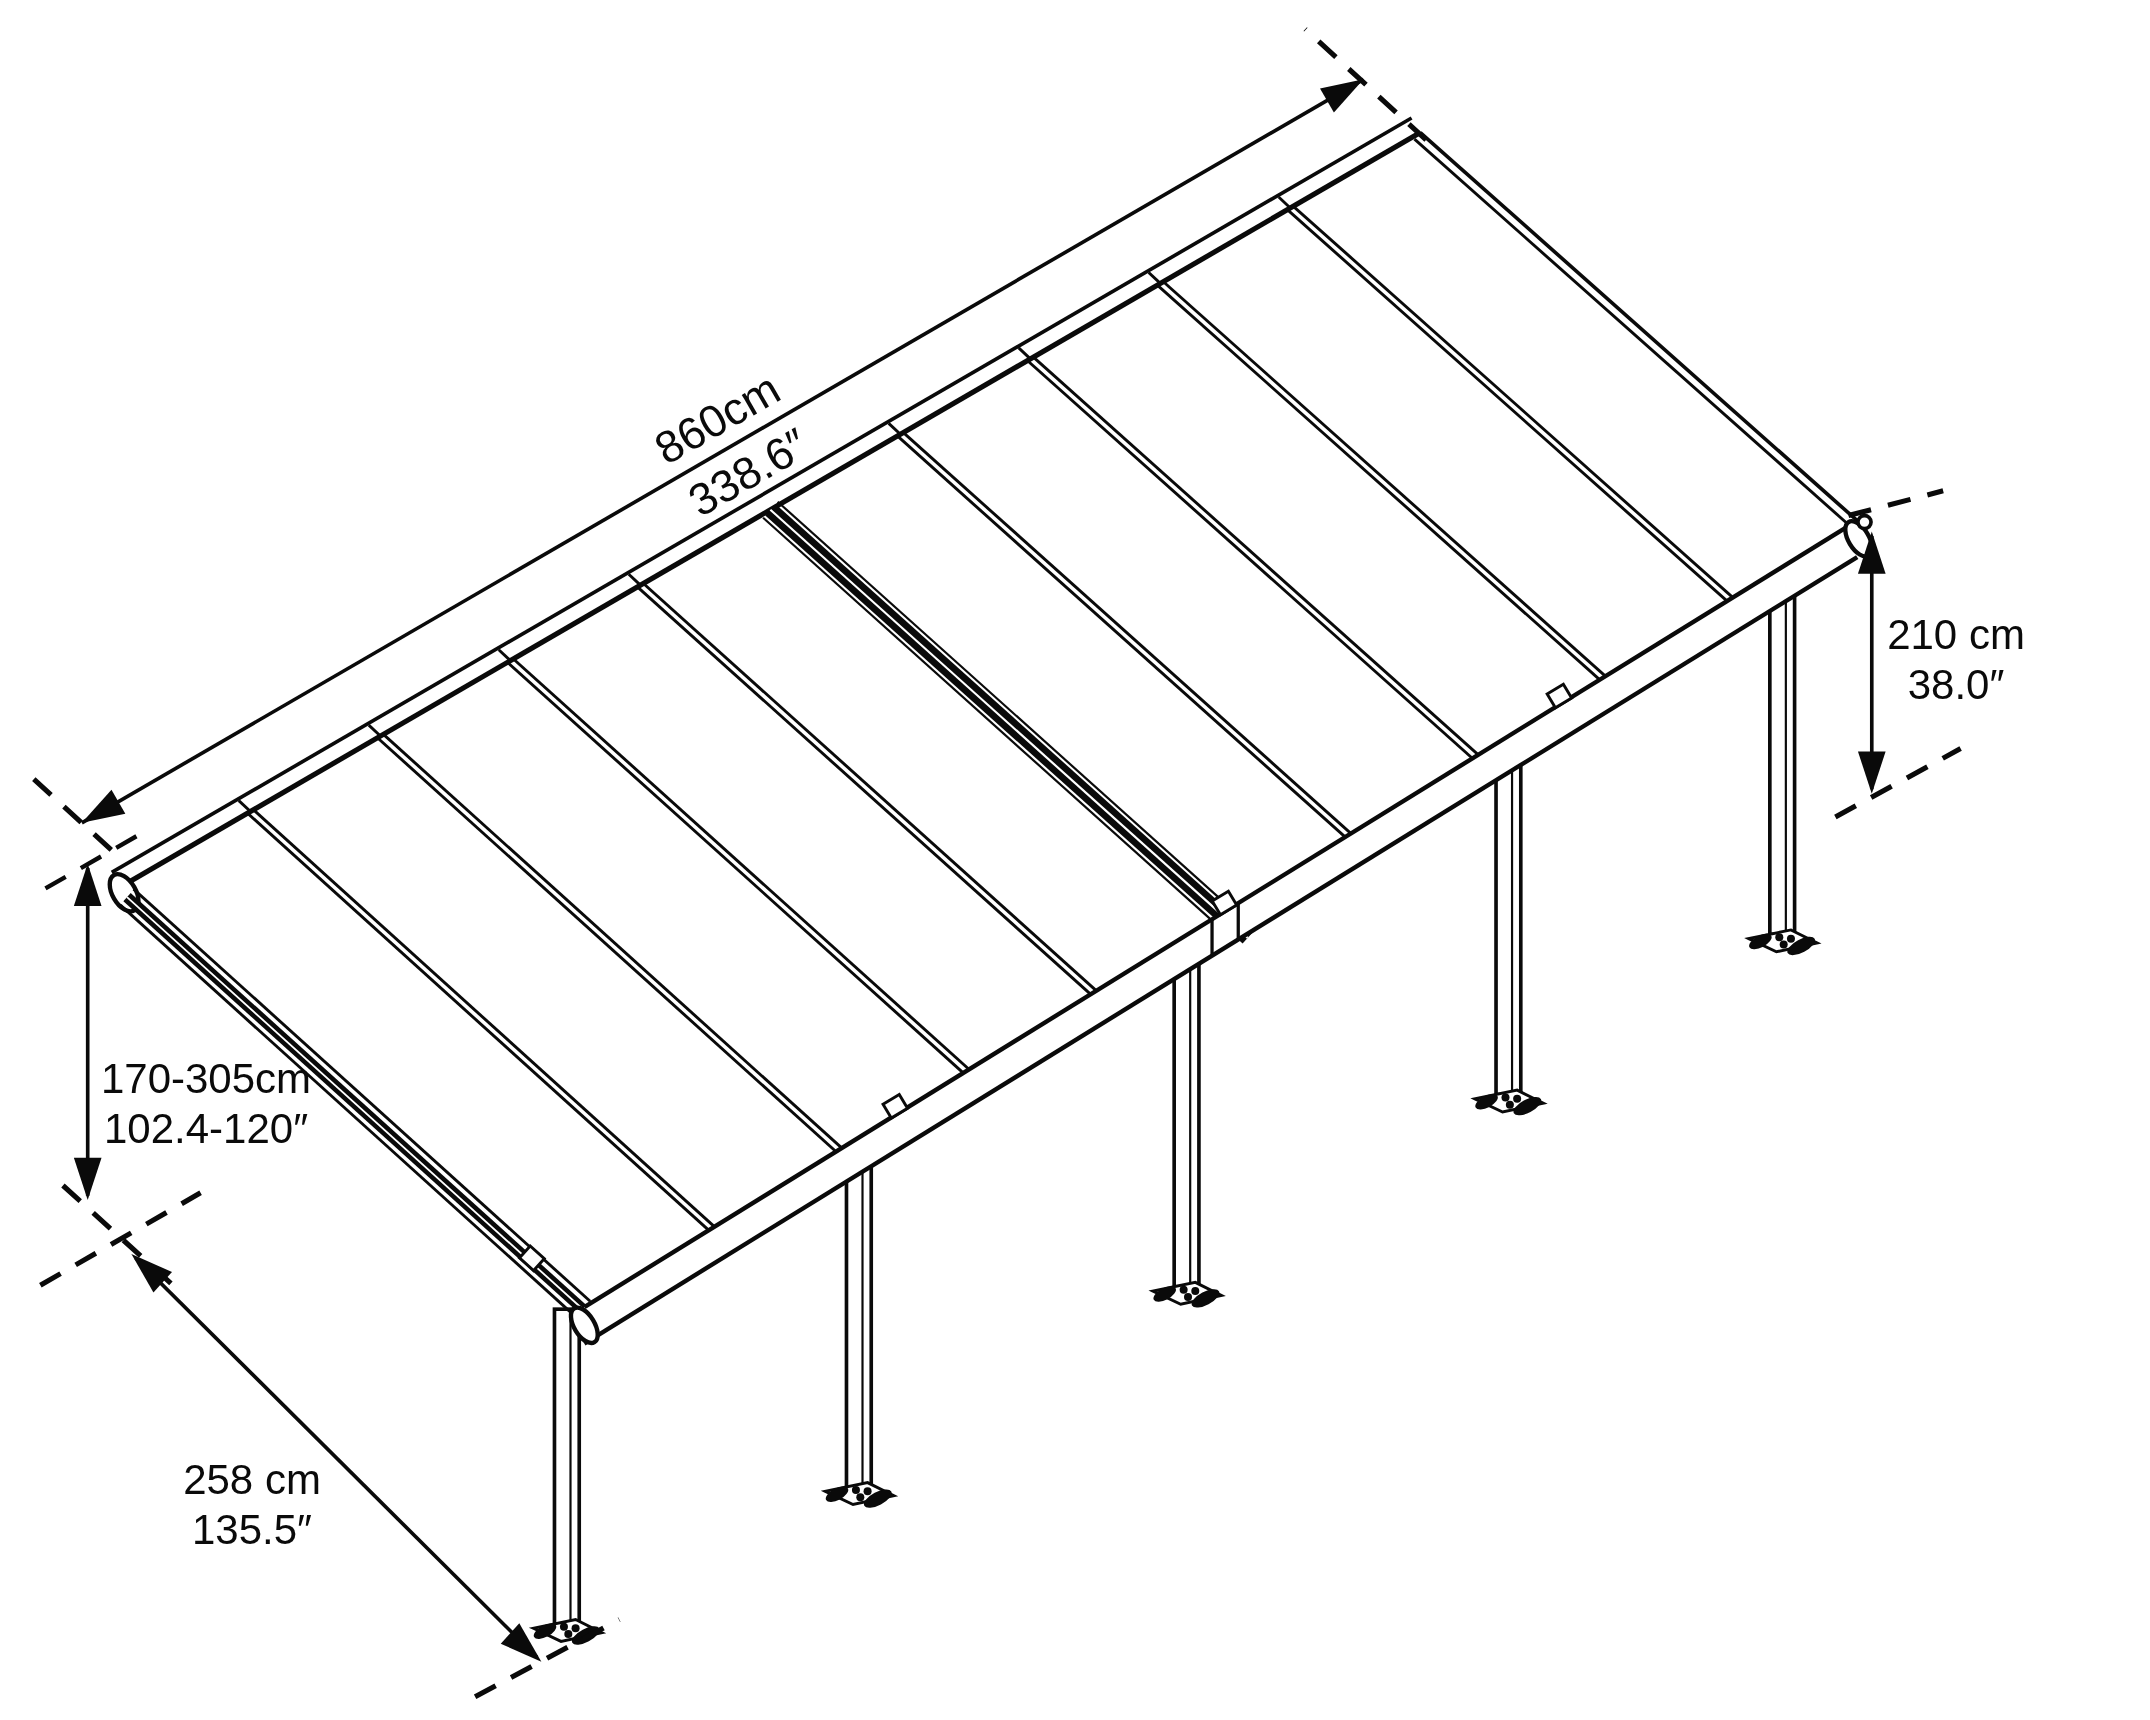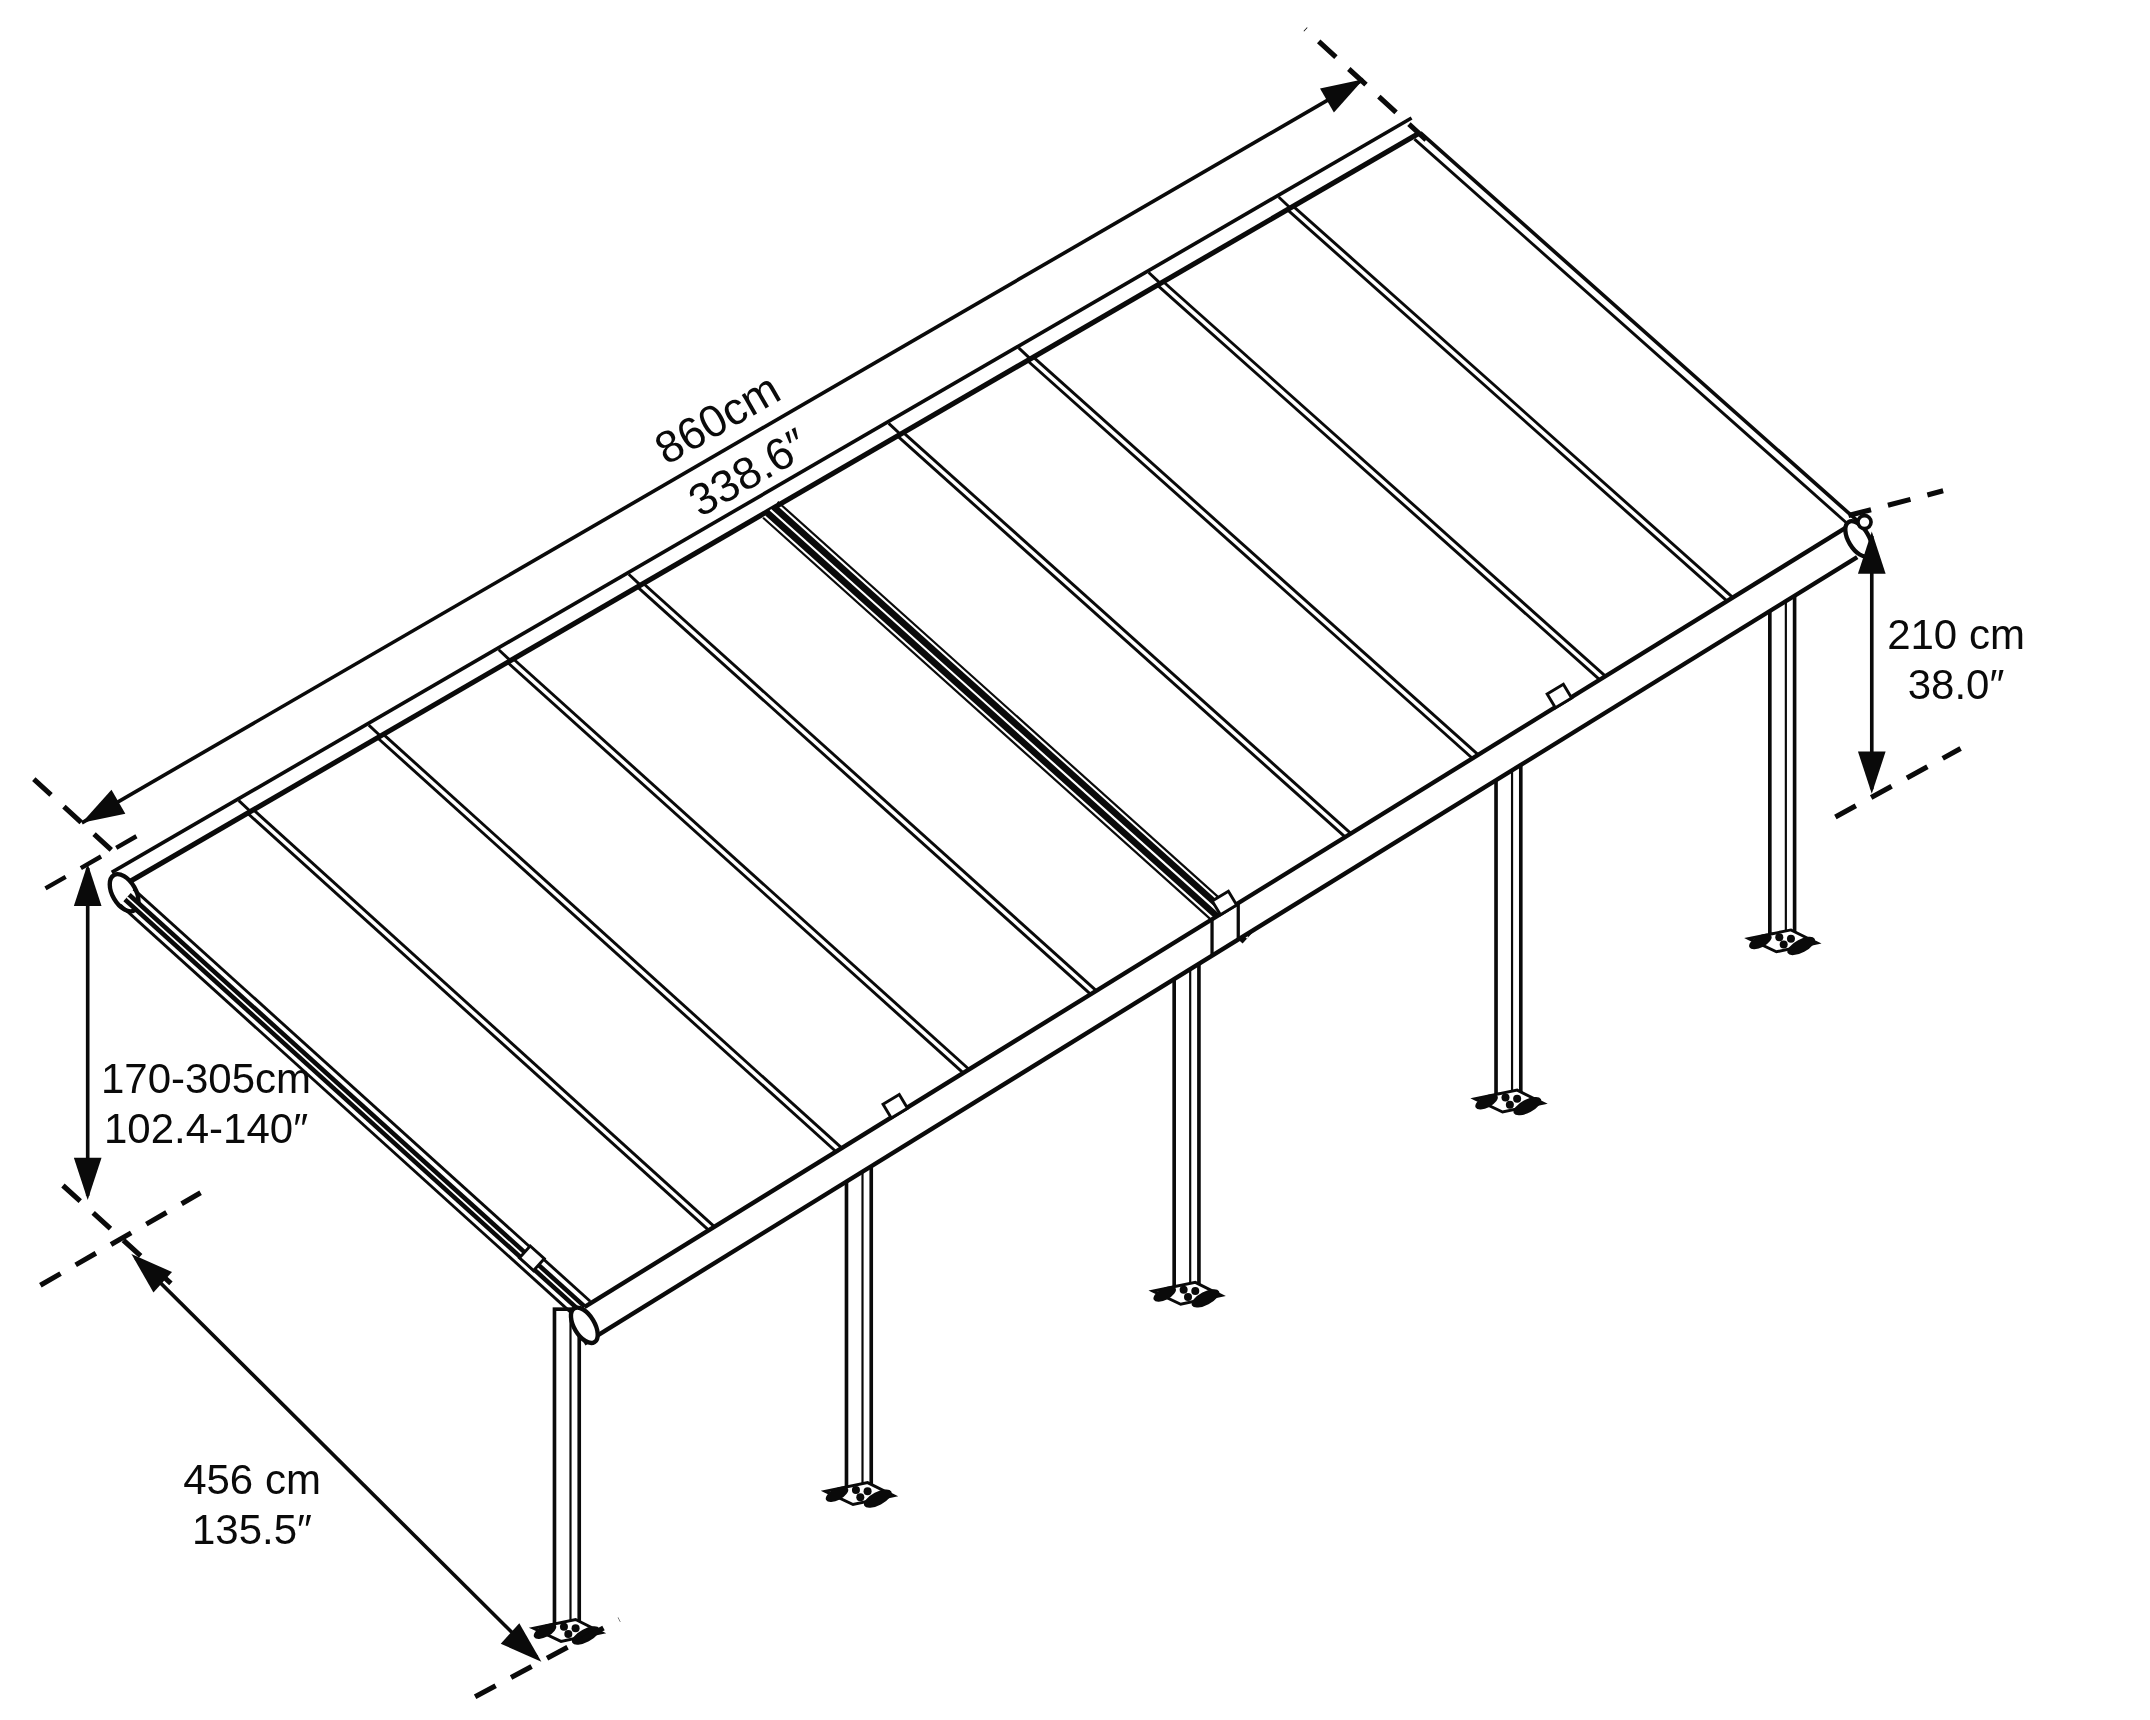--- a/index.html
+++ b/index.html
@@ -217,25 +217,25 @@
       </g>
     </svg>
 
   <div class="dim-label rot" style="left:733px;top:446px">
     <div>860cm</div>
     <div>338.6″</div>
   </div>
 
   <div class="dim-label" style="left:206px;top:1104px">
     <div>170-305cm</div>
-    <div>102.4-140″</div>
+    <div>102.4-120″</div>
   </div>
 
   <div class="dim-label" style="left:252px;top:1505px">
-    <div>456 cm</div>
+    <div>258 cm</div>
     <div>135.5″</div>
   </div>
 
   <div class="dim-label" style="left:1956px;top:660px">
     <div>210 cm</div>
     <div>38.0″</div>
   </div>
 
 </div>
 

